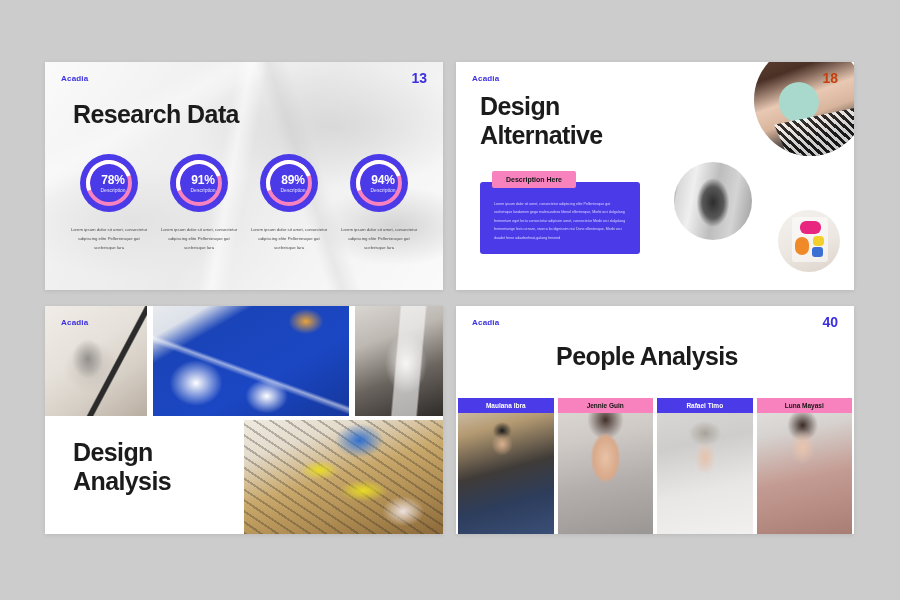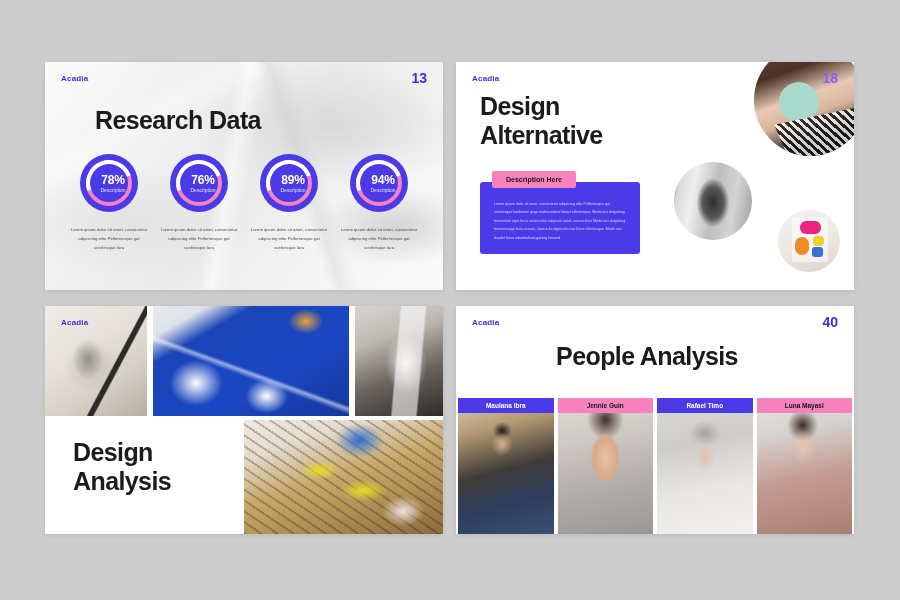--- a/index.html
+++ b/index.html
@@ -42,21 +42,21 @@
     z-index: 30;
   }
   .pagenum {
     position: absolute;
     right: 16px; top: 8px;
     font-size: 14px;
     font-weight: bold;
     color: #3b2fe0;
     z-index: 30;
   }
-  .pagenum.on-photo { color: #8b5cf6; }
+  .pagenum.on-photo { color: #c2410c; }
 
   .slide-title {
     position: absolute;
     font-size: 25px;
     font-weight: bold;
     color: #1b1b1b;
     letter-spacing: -0.6px;
     line-height: 1.16;
     z-index: 25;
   }
@@ -77,21 +77,21 @@
     background:
       linear-gradient(100deg, transparent 44%, rgba(255,255,255,.55) 47%, transparent 51%),
       linear-gradient(72deg, transparent 60%, rgba(90,90,90,.25) 63%, transparent 67%),
       linear-gradient(150deg, transparent 20%, rgba(255,255,255,.35) 25%, transparent 31%);
   }
   .photo-veil {
     position: absolute; inset: 0;
     background: rgba(255,255,255,0.62);
   }
 
-  #slide-research .slide-title { left: 28px; top: 44px; margin-left: 22px; }
+  #slide-research .slide-title { left: 28px; top: 38px; }
 
   .donut-row {
     position: absolute;
     left: 24px; top: 92px;
     width: 350px;
     display: flex;
     justify-content: space-between;
     z-index: 20;
   }
   .donut-cell { width: 80px; }
@@ -377,21 +377,21 @@
             <span class="donut-desc">Description</span>
           </div>
         </div>
         <div class="donut-caption">Lorem ipsum dolor sit amet, consectetur adipiscing elite Pellentesque gat scelerisque lara</div>
       </div>
 
       <div class="donut-cell">
         <div class="donut">
           <div class="donut-arc"></div>
           <div class="donut-inner">
-            <span class="donut-pct">76%</span>
+            <span class="donut-pct">91%</span>
             <span class="donut-desc">Description</span>
           </div>
         </div>
         <div class="donut-caption">Lorem ipsum dolor sit amet, consectetur adipiscing elite Pellentesque gat scelerisque lara</div>
       </div>
 
       <div class="donut-cell">
         <div class="donut">
           <div class="donut-arc"></div>
           <div class="donut-inner">

